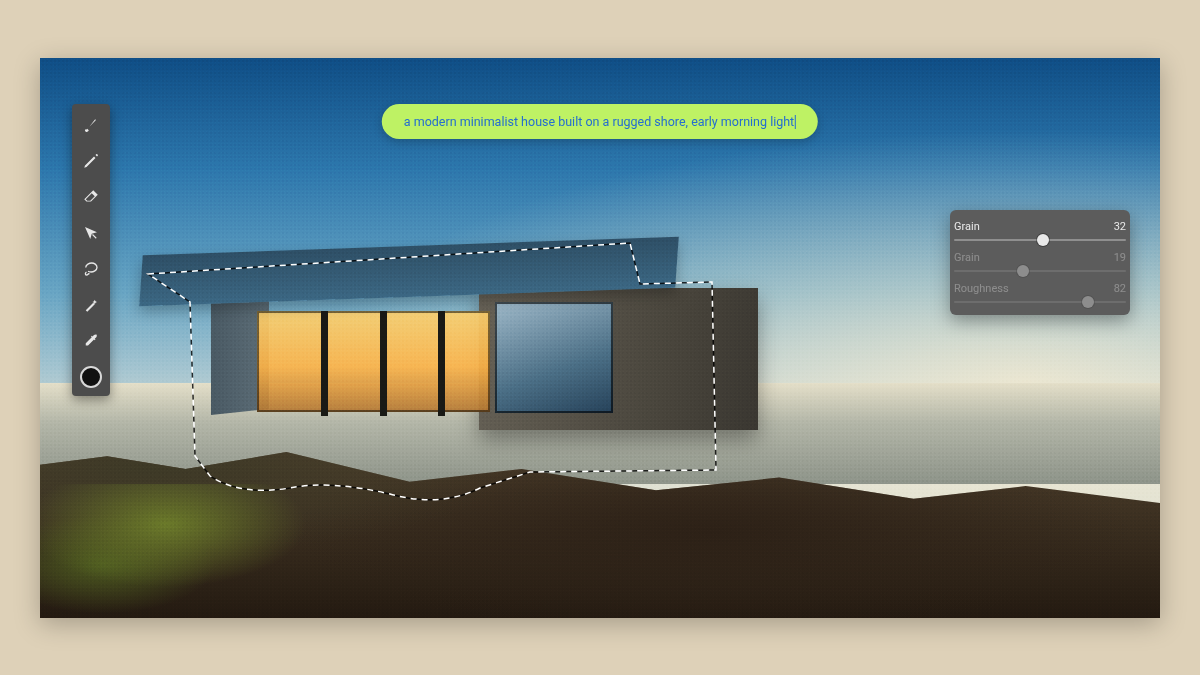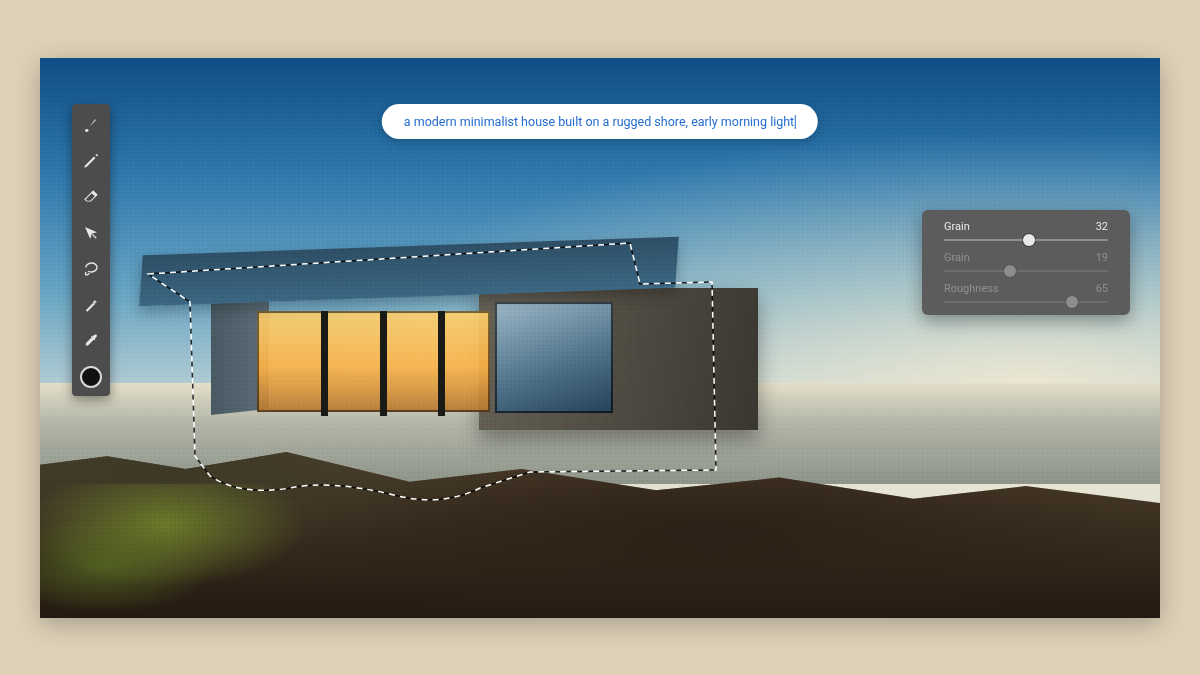--- a/index.html
+++ b/index.html
@@ -179,21 +179,21 @@
     }
 
     
     .prompt-pill {
       position: absolute;
       left: 50%;
       top: 46px;
       transform: translateX(-50%);
       min-width: 360px;
       padding: 10px 22px;
-      background: #ffffff;
+      background: #bef264;
       border-radius: 24px;
       box-shadow: 0 3px 10px rgba(0,0,0,0.2);
       font-size: 12.5px;
       color: #256ecf;
       white-space: nowrap;
       display: flex;
       align-items: center;
     }
     .caret {
       display: inline-block;
@@ -202,24 +202,24 @@
       margin-left: 1px;
       animation: blink 1s steps(1) infinite;
     }
     @keyframes blink { 50% { opacity: 0; } }
 
     
     .panel {
       position: absolute;
       right: 30px;
       top: 152px;
-      width: 208px;
+      width: 180px;
       background: #5c5c5c;
       border-radius: 6px;
-      padding: 10px 22px 12px;
+      padding: 10px 4px 12px;
       box-shadow: 0 6px 18px rgba(0,0,0,0.35);
       color: #e9e9e9;
       font-size: 11px;
     }
     .slider-row { margin-bottom: 10px; }
     .slider-row:last-child { margin-bottom: 0; text-align: center; }
     .slider-head { display: flex; justify-content: space-between; margin-bottom: 6px; }
     .slider-track {
       position: relative;
       height: 2px;
@@ -327,21 +327,21 @@
           <span>Grain</span>
           <span>19</span>
         </div>
         <div class="slider-track">
           <div class="slider-thumb" style="left:40%"></div>
         </div>
       </div>
       <div class="slider-row dim">
         <div class="slider-head">
           <span>Roughness</span>
-          <span>65</span>
+          <span>82</span>
         </div>
         <div class="slider-track">
           <div class="slider-thumb" style="left:78%"></div>
         </div>
       </div>
     </div>
 
   </div>
 </div>
 

